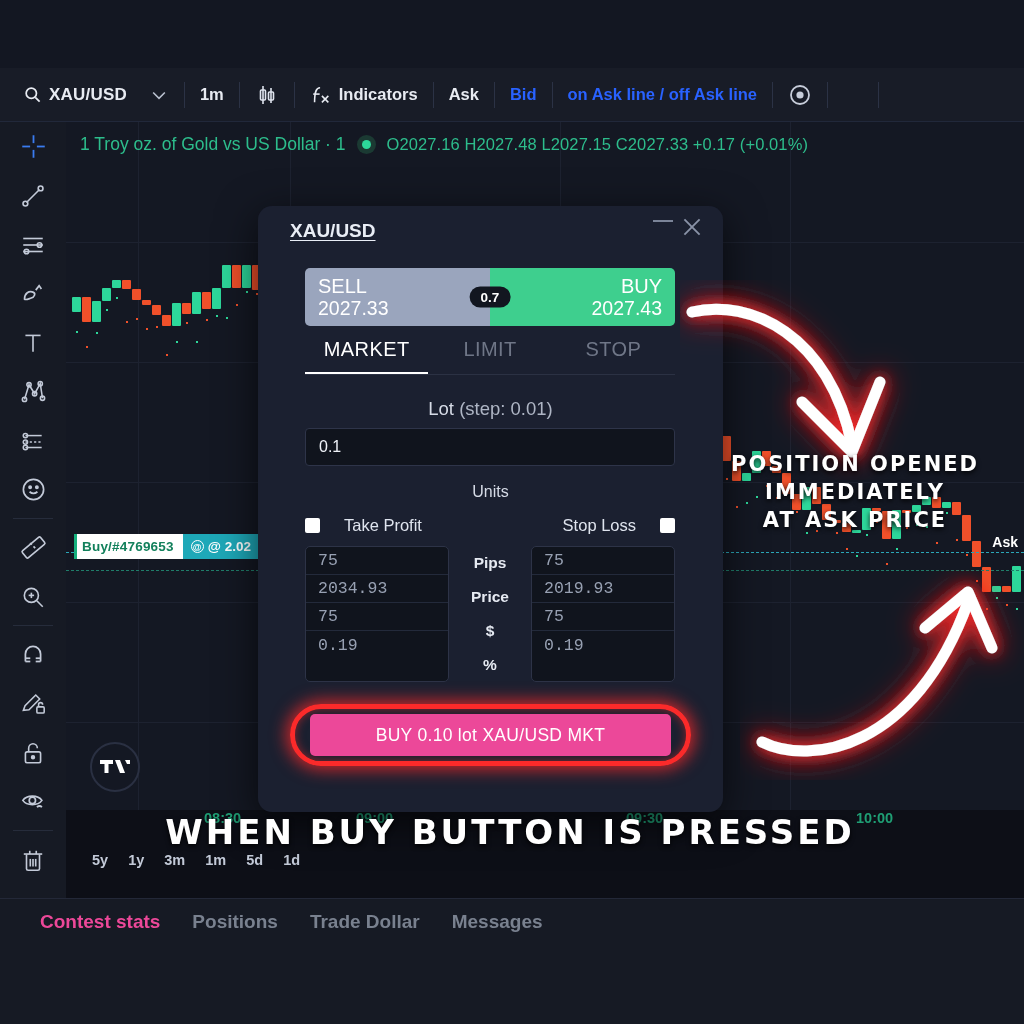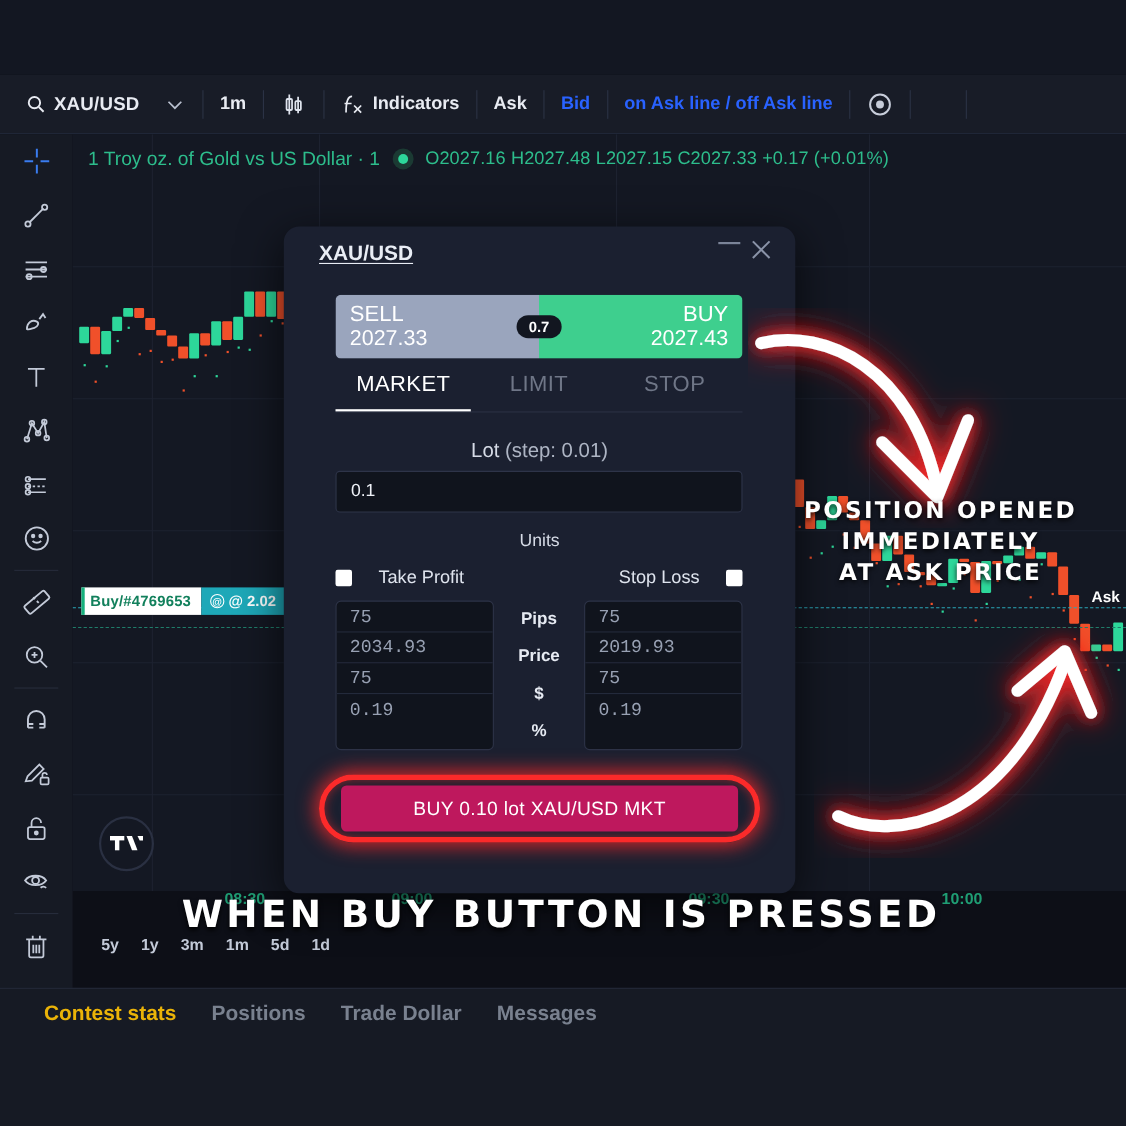--- a/index.html
+++ b/index.html
@@ -61,21 +61,21 @@
 
   .time-axis { position: absolute; left: 66px; top: 810px; width: 958px; height: 30px; }
   .time-lab { position: absolute; top: 0; color: #1f9e74; font-size: 14.5px; font-weight: 700; }
 
   .tf-row { position: absolute; left: 92px; top: 852px; display: flex; gap: 20px; z-index: 6; }
   .tf { color: #c3cad8; font-size: 14.5px; font-weight: 700; }
 
   .bottom-bar { position: absolute; left: 0; top: 898px; width: 1024px; height: 126px; background: #161a24; border-top: 1px solid #232838; }
   .btabs { position: absolute; left: 40px; top: 12px; display: flex; gap: 32px; }
   .btab { font-size: 19px; font-weight: 700; color: #79818f; }
-  .btab.active { color: #eab308; }
+  .btab.active { color: #ec4899; }
 
   
   .dlg { position: absolute; left: 258px; top: 206px; width: 465px; height: 606px;
          background: #1b2030; border-radius: 14px; box-shadow: 0 10px 40px rgba(0,0,0,.65); z-index: 20; }
   .dlg-head { position: relative; height: 52px; }
   .dlg-title { position: absolute; left: 32px; top: 14px; color: #e9edf5; font-size: 19px; font-weight: 700;
                text-decoration: underline; text-underline-offset: 3px; }
   .dlg-min { position: absolute; right: 50px; top: 14px; width: 20px; height: 2px; background: #7b8498; }
   .dlg-close { position: absolute; right: 18px; top: 8px; width: 26px; height: 26px; }
 
@@ -109,21 +109,21 @@
   .grid3 { position: absolute; left: 47px; top: 340px; width: 370px; display: flex; }
   .col-side { width: 144px; background: #10141d; border: 1px solid #2d3347; border-radius: 5px; overflow: hidden; }
   .col-mid { flex: 1; }
   .cell { height: 28px; display: flex; align-items: center; padding-left: 12px; color: #98a1b3; font-size: 16.5px;
           border-bottom: 1px solid #232a3b; font-family: Liberation Mono, monospace; }
   .col-side .cell:last-child { border-bottom: none; }
   .mid-cell { height: 34px; display: flex; align-items: center; justify-content: center; color: #e6eaf2; font-size: 15.5px; font-weight: 700; }
 
   .buy-wrap { position: absolute; left: 32px; top: 498px; width: 401px; height: 62px; border-radius: 32px;
               border: 5px solid #fb2a2a; box-shadow: 0 0 16px 4px rgba(251,42,42,.75), inset 0 0 10px rgba(251,42,42,.5); }
-  .buy-btn { position: absolute; left: 52px; top: 508px; width: 361px; height: 42px; background: #be185d;
+  .buy-btn { position: absolute; left: 52px; top: 508px; width: 361px; height: 42px; background: #ec4899;
              border-radius: 5px; display: flex; align-items: center; justify-content: center;
              color: #ffffff; font-size: 17.5px; letter-spacing: .3px; }
 
   
   .anno-txt { position: absolute; color: #ffffff; font-family: "DejaVu Sans", sans-serif; font-weight: 700;
               letter-spacing: 2px; z-index: 40; text-shadow: 0 2px 5px rgba(0,0,0,.9); }
   .anno-right { left: 690px; top: 450px; width: 330px; text-align: center; font-size: 21px; line-height: 28px; }
   .anno-bottom { left: 60px; top: 812px; width: 900px; text-align: center; font-size: 34px; letter-spacing: 3px; }
   .arrow-svg { position: absolute; z-index: 35; pointer-events: none; }
 </style>

